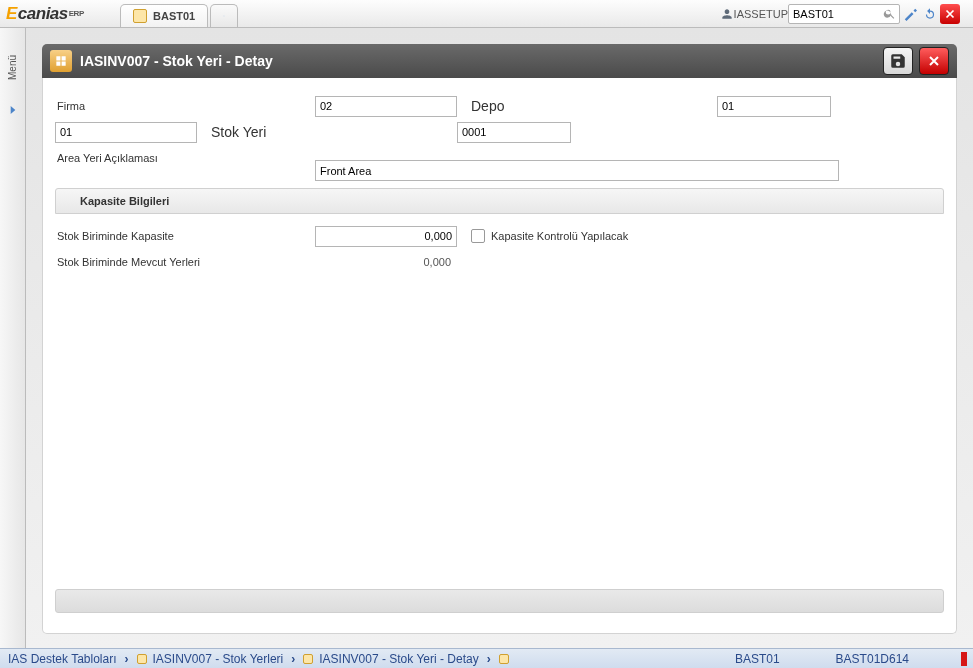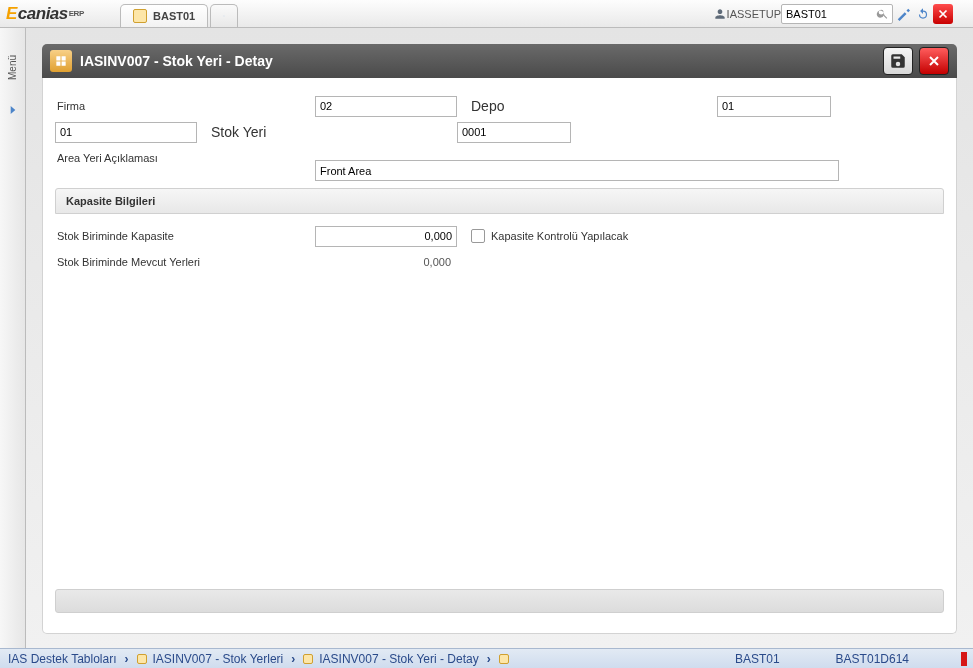--- a/index.html
+++ b/index.html
@@ -7,21 +7,21 @@
   
   
   .topbar { height: 28px; background: linear-gradient(#fdfdfd,#e9e9e9); border-bottom: 1px solid #bbb; display: flex; align-items: stretch; }
   .logo { width: 118px; display: flex; align-items: center; padding-left: 6px; font-weight: bold; font-style: italic; font-size: 17px; letter-spacing: -0.5px; }
   .logo-accent { color: #f5a100; font-weight: 900; margin-right:1px;}
   .logo sup { font-size: 8px; font-style: normal; margin-left: 1px; color:#555;}
   .tab { display: flex; align-items: center; padding: 0 12px; background: linear-gradient(#ffffff,#f2f2f2); border: 1px solid #bbb; border-bottom: none; border-top-left-radius: 5px; border-top-right-radius: 5px; margin-top: 4px; margin-left: 2px; font-size: 11px; font-weight: bold; color:#444; }
   .tab .tabicon { width:14px; height:14px; background:#fde6a8; border:1px solid #d0a030; margin-right:6px; border-radius:2px;}
   .tab-plus { width: 28px; justify-content: center; font-size: 16px; color: #2c7bd2; background: linear-gradient(#fafafa,#e8e8e8);}
   .top-spacer { flex: 1; }
-  .user-area { display: flex; align-items: center; padding-right: 20px; }
+  .user-area { display: flex; align-items: center; padding-right: 13px; }
   .usericon { width:14px; height:14px; fill:#5e6a78;}
   .username { color:#555; font-size:11px;}
   .searchbox { width: 112px; height: 20px; border: 1px solid #b5b5b5; background: #fff; font-size: 11px; padding: 0 18px 0 4px; border-radius:2px; position:relative;}
   .search-wrap { position: relative; }
   .search-icon { position:absolute; right:4px; top:3px; width:13px; height:13px; fill:#999;}
   .winbtn { width:20px; height:20px; display:flex; align-items:center; justify-content:center; border-radius:3px;}
   .winbtn svg { width:14px; height:14px; }
   .winbtn.close { background: linear-gradient(#ff4d4d,#c80000); }
   .winbtn.close svg { fill:#fff;}
   .winbtn.blue svg { fill:#4d85c9;}
@@ -51,21 +51,21 @@
   .form-input { height:21px; border:1px solid #b5b5b5; font-size:11px; padding:0 4px; background:#fff;}
   .form-input.w140 { width:142px; }
   .form-input.w110 { width:114px; }
   .lookup-wrap { position:relative; width:142px;}
   .lookup-wrap .form-input{ width:100%; padding-right:20px;}
   .lookup-icon { position:absolute; right:4px; top:4px; width:13px; height:13px; fill:#aaa;}
   .col2label { width: 260px; font-size:14px; color:#333; padding-left:14px;}
   
   .chk { width:14px; height:14px; border:1px solid #999; border-radius:2px; background:#fff; margin:0 6px 0 14px; display:inline-flex; align-items:center; justify-content:center;}
   
-  .section-header { margin-top:18px; height:26px; background: linear-gradient(#f6f6f6,#e8e8e8); border:1px solid #d0d0d0; border-radius:3px 3px 0 0; display:flex; align-items:center; padding-left:10px; font-weight:bold; font-size:11px; color:#333;}
+  .section-header { margin-top:18px; height:26px; background: linear-gradient(#f6f6f6,#e8e8e8); border:1px solid #d0d0d0; border-radius:3px 3px 0 0; display:flex; align-items:center; padding-left:24px; font-weight:bold; font-size:11px; color:#333;}
   
   .section-body { padding:10px 0 0 0;}
   .num-input { text-align:right; }
   .readonly-val { width:142px; text-align:right; padding-right:6px; font-size:11px; color:#555;}
   
   .bottom-bar { position:absolute; left:12px; right:12px; bottom:20px; height:24px; background: linear-gradient(#e9e9e9,#dcdcdc); border:1px solid #cfcfcf; border-radius:3px;}
   
   
   .statusbar { position:absolute; left:0; right:0; bottom:0; height:20px; background: linear-gradient(#e2eaf4,#cfdcee); border-top:1px solid #a8b8cf; display:flex; align-items:center; font-size:12px; color:#2a4a8a;}
   .crumb { padding: 0 8px; display:flex; align-items:center; gap:6px;}

